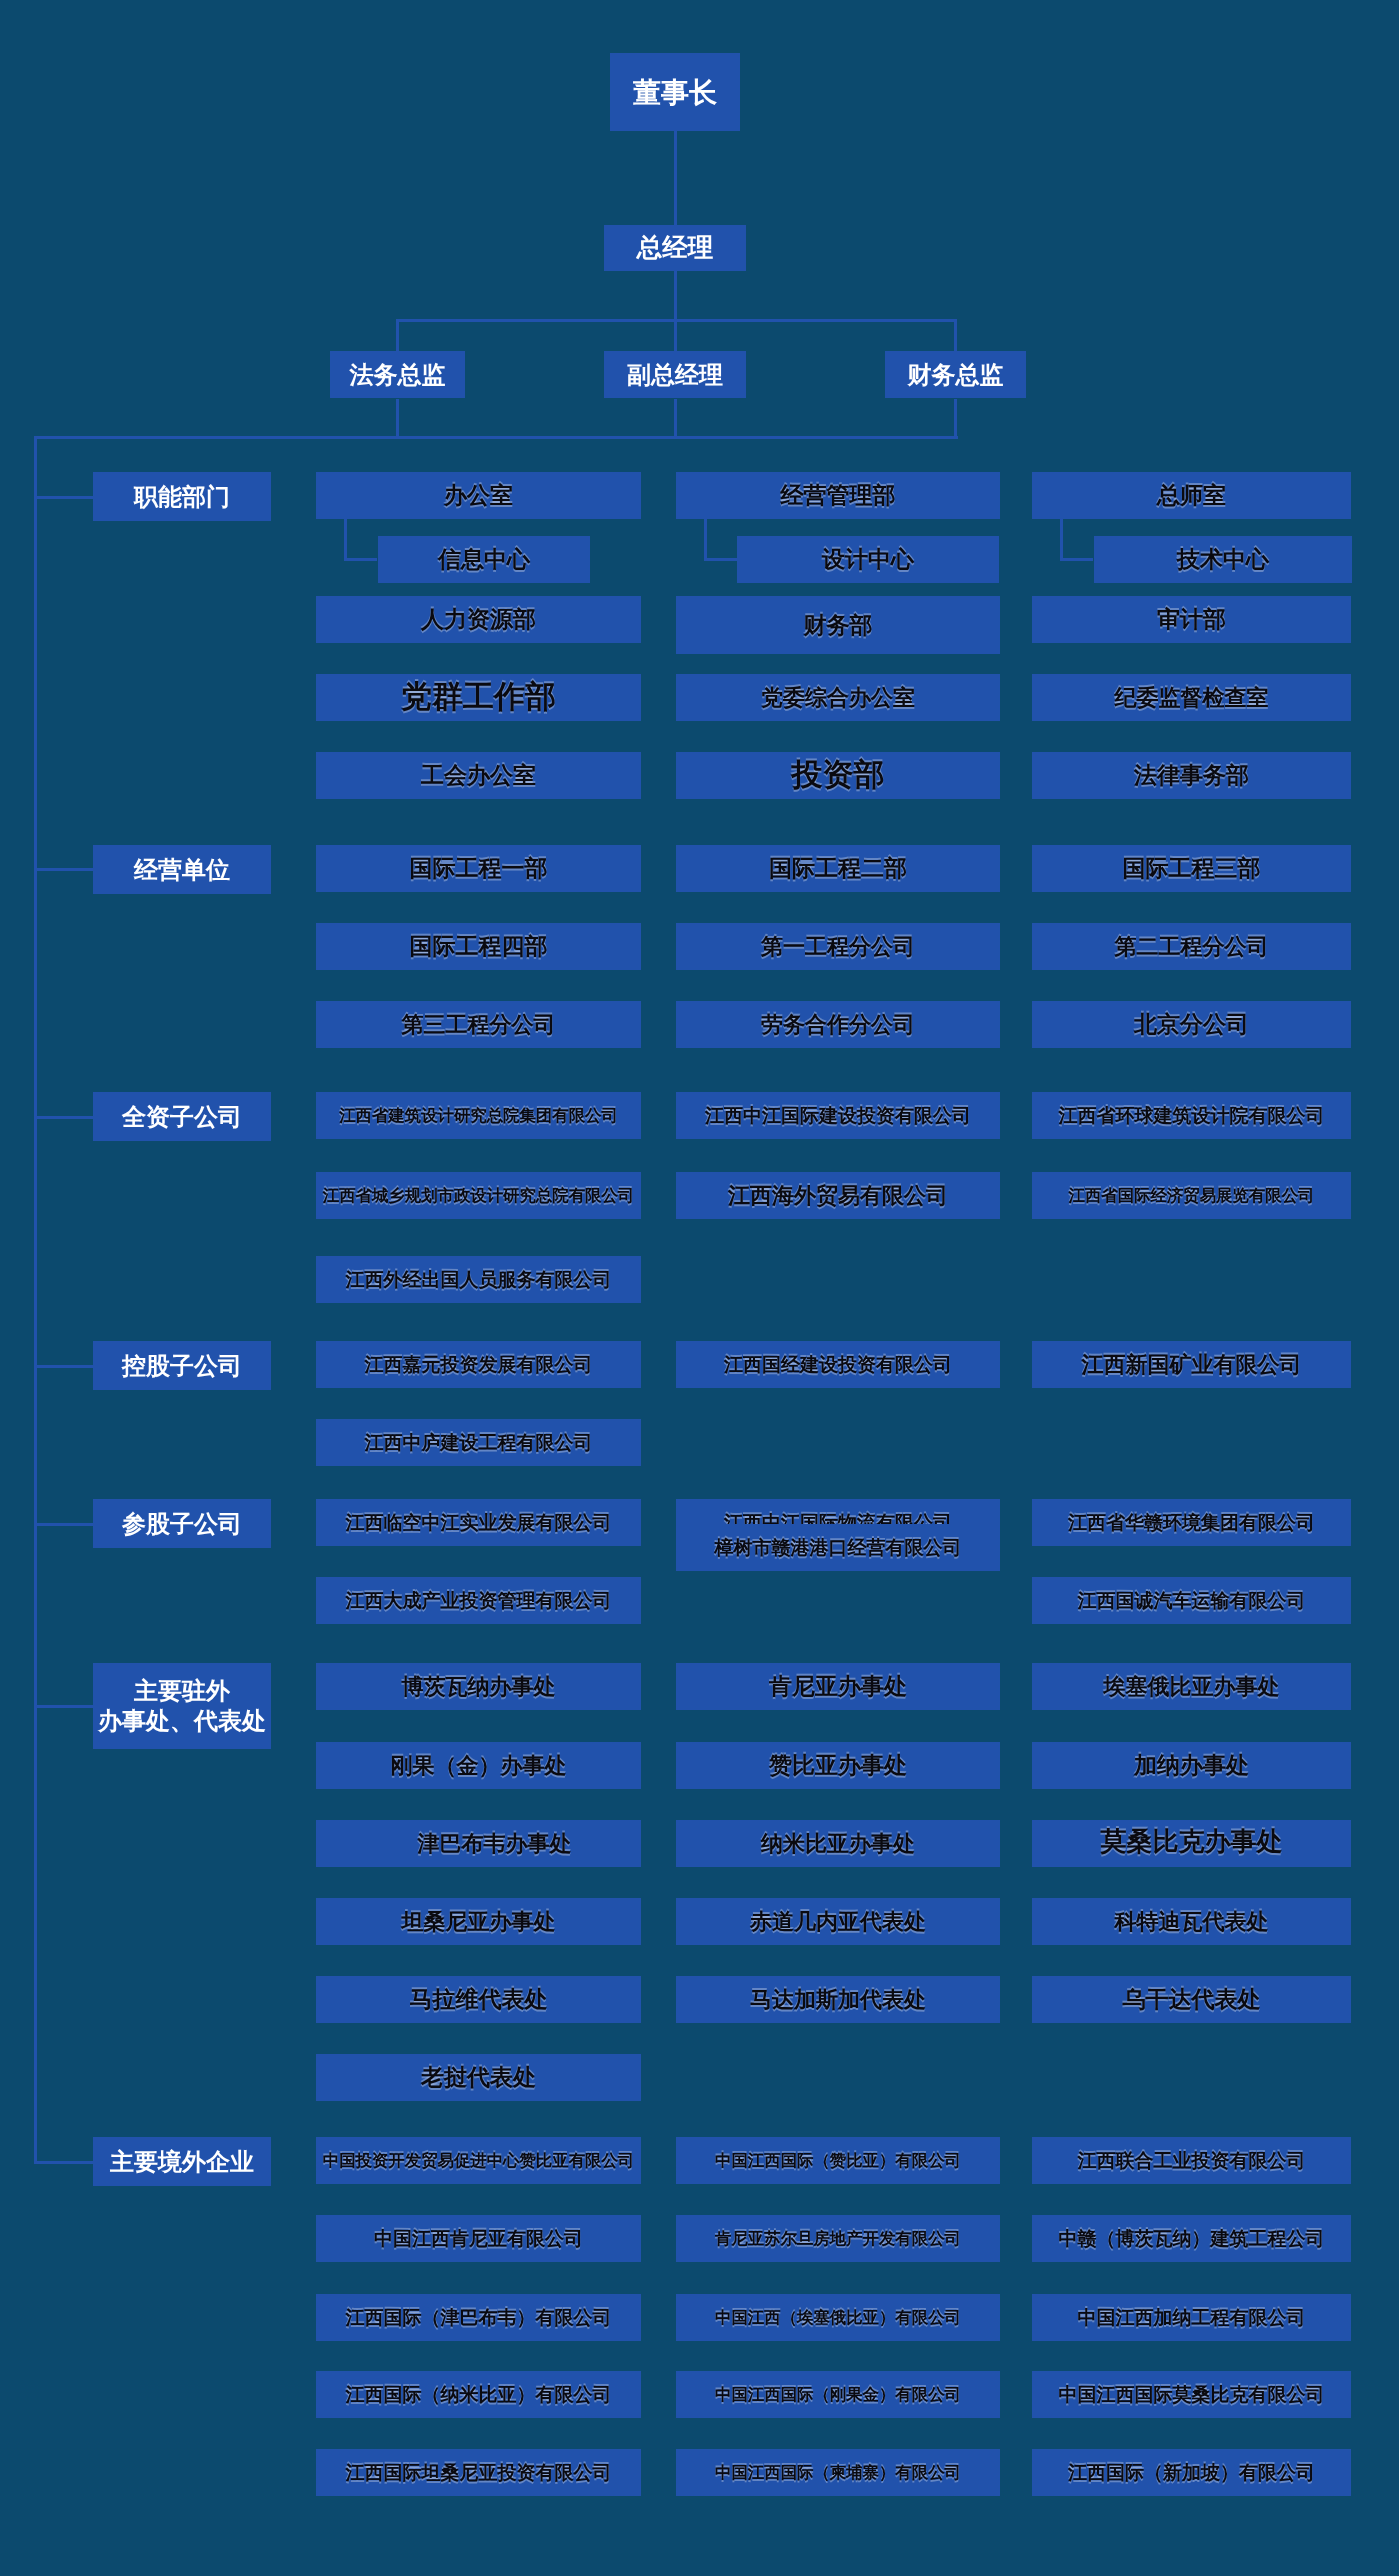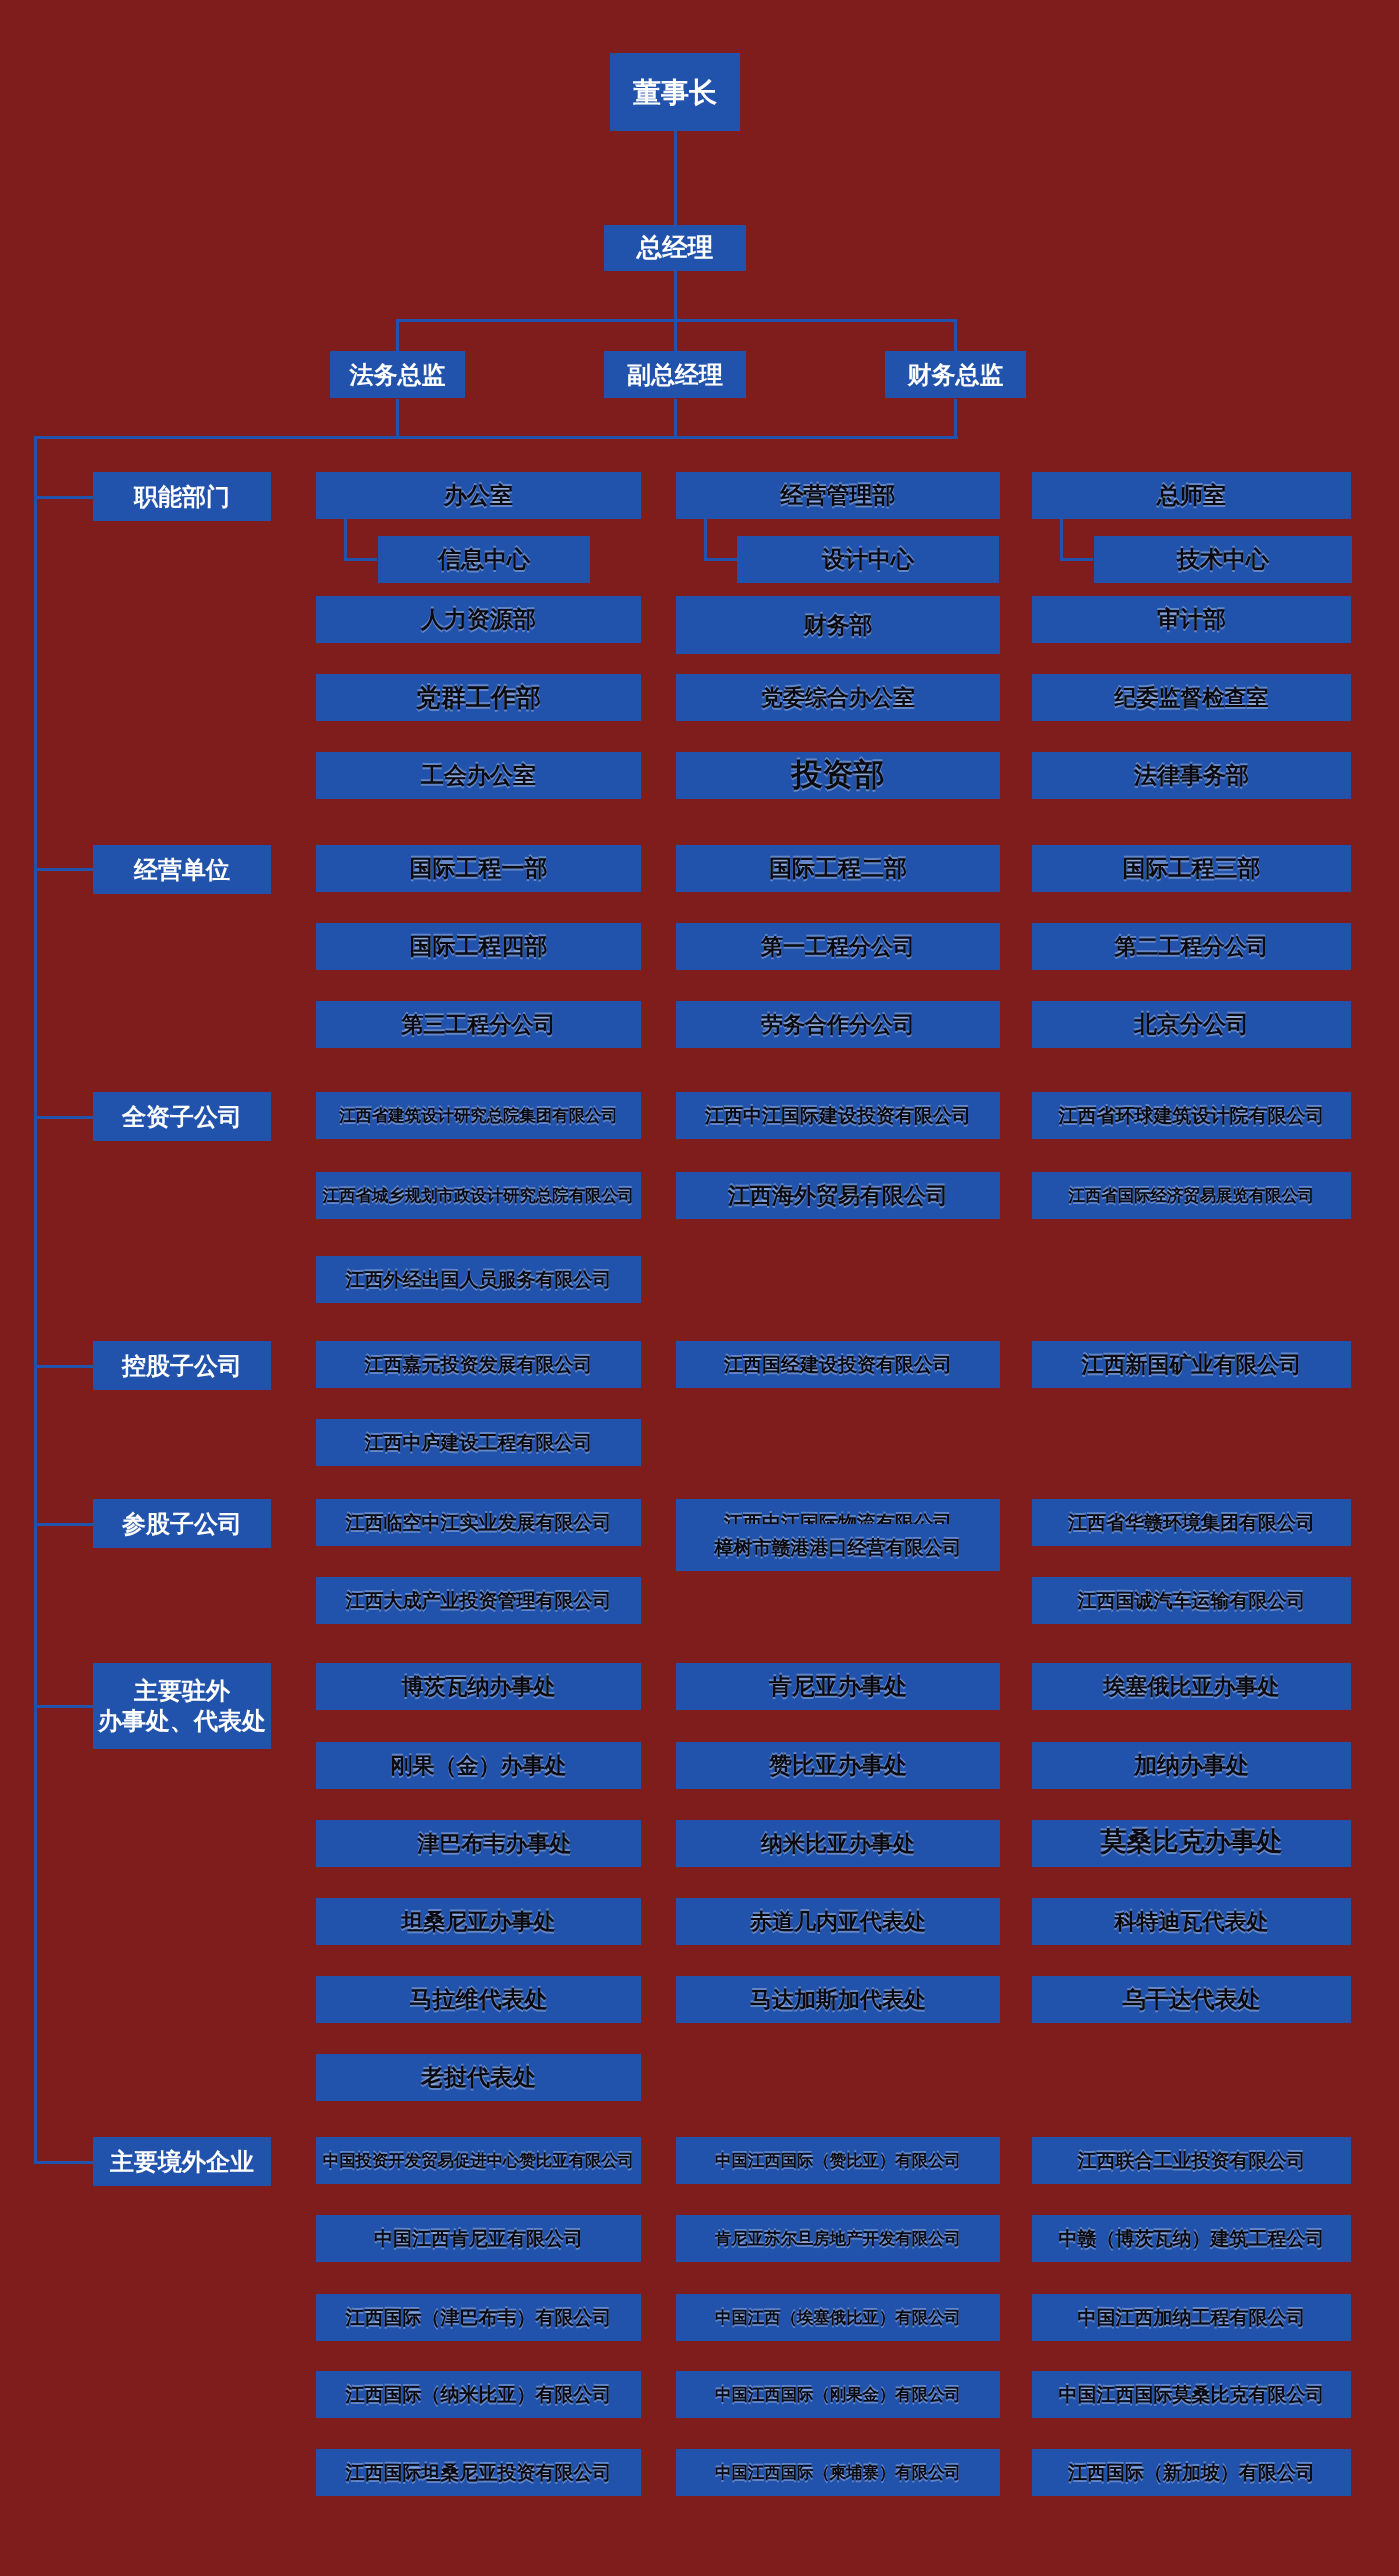--- a/index.html
+++ b/index.html
@@ -1,17 +1,17 @@
 <!DOCTYPE html>
 <html style="font-size:9.7px"><head>
 <meta charset="utf-8">
 <style>
   html,body{margin:0;padding:0;background:#ffffff;}
   body{font-family:"Liberation Sans","DejaVu Sans",sans-serif;}
-  #canvas{position:relative;width:1400px;height:2576px;background:#7f1d1d;overflow:hidden;}
+  #canvas{position:relative;width:1400px;height:2576px;background:#0c4a6e;overflow:hidden;}
   .box{position:absolute;display:flex;align-items:center;justify-content:center;
        text-align:center;box-sizing:border-box;line-height:1.25;}
   .blue{background:#2152ac;}
   .white-text{color:#ffffff;font-weight:700;}
   .dark-text{color:#0a0a10;font-weight:700;
        text-shadow:0 -1.8px 0 rgba(255,255,255,.30), 0 2.4px 0 rgba(255,255,255,.30);}
   .line{position:absolute;background:#2152ac;}
 </style>
 </head>
 <body>
@@ -48,21 +48,21 @@
     <div class="box blue dark-text" style="left: 378px; top: 536px; width: 212px; height: 47px; font-size: 23px;">信息中心</div>
     <div class="line" style="left: 704px; top: 519px; width: 3px; height: 42px;"></div>
     <div class="line" style="left: 704px; top: 558px; width: 33px; height: 3px;"></div>
     <div class="box blue dark-text" style="left: 737px; top: 536px; width: 262px; height: 47px; font-size: 23px;">设计中心</div>
     <div class="line" style="left: 1060px; top: 519px; width: 3px; height: 42px;"></div>
     <div class="line" style="left: 1060px; top: 558px; width: 33px; height: 3px;"></div>
     <div class="box blue dark-text" style="left: 1094px; top: 536px; width: 258px; height: 47px; font-size: 23px;">技术中心</div>
     <div class="box blue dark-text" style="left: 316px; top: 596px; width: 325px; height: 47px; font-size: 23px;">人力资源部</div>
     <div class="box blue dark-text" style="left: 676px; top: 596px; width: 324px; height: 58px; font-size: 23px;">财务部</div>
     <div class="box blue dark-text" style="left: 1032px; top: 596px; width: 319px; height: 47px; font-size: 23px;">审计部</div>
-    <div class="box blue dark-text" style="left: 316px; top: 674px; width: 325px; height: 47px; font-size: 25px;">党群工作部</div>
+    <div class="box blue dark-text" style="left: 316px; top: 674px; width: 325px; height: 47px; font-size: 31px;">党群工作部</div>
     <div class="box blue dark-text" style="left: 676px; top: 674px; width: 324px; height: 47px; font-size: 22px;">党委综合办公室</div>
     <div class="box blue dark-text" style="left: 1032px; top: 674px; width: 319px; height: 47px; font-size: 22px;">纪委监督检查室</div>
     <div class="box blue dark-text" style="left: 316px; top: 752px; width: 325px; height: 47px; font-size: 23px;">工会办公室</div>
     <div class="box blue dark-text" style="left: 676px; top: 752px; width: 324px; height: 47px; font-size: 31px;">投资部</div>
     <div class="box blue dark-text" style="left: 1032px; top: 752px; width: 319px; height: 47px; font-size: 23px;">法律事务部</div>
     <div class="line" style="left: 34px; top: 868px; width: 59px; height: 3px;"></div>
     <div class="box blue white-text" style="left: 93px; top: 845px; width: 178px; height: 49px; font-size: 24px; flex-direction: column;">经营单位</div>
     <div class="box blue dark-text" style="left: 316px; top: 845px; width: 325px; height: 47px; font-size: 23px;">国际工程一部</div>
     <div class="box blue dark-text" style="left: 676px; top: 845px; width: 324px; height: 47px; font-size: 23px;">国际工程二部</div>
     <div class="box blue dark-text" style="left: 1032px; top: 845px; width: 319px; height: 47px; font-size: 23px;">国际工程三部</div>

